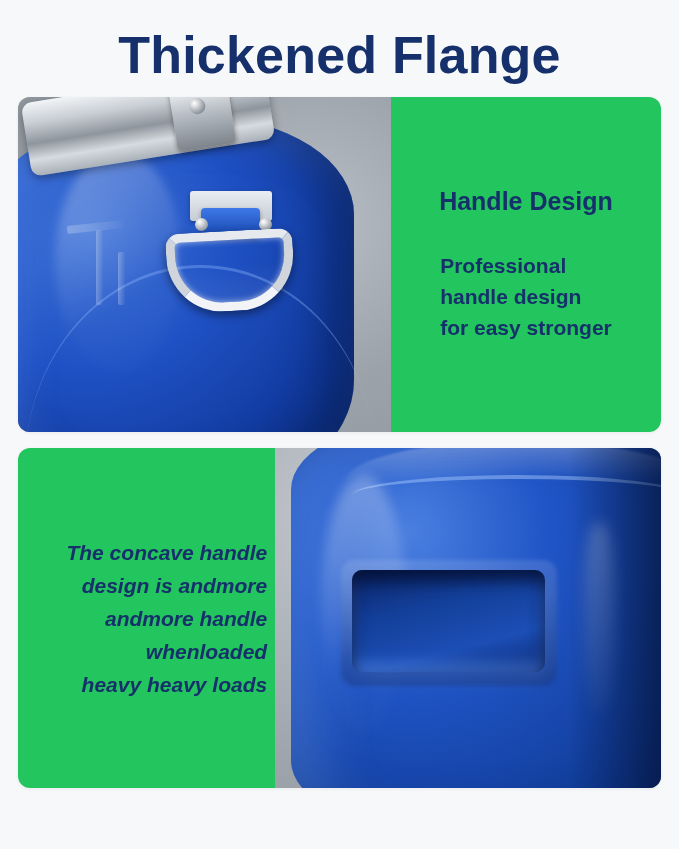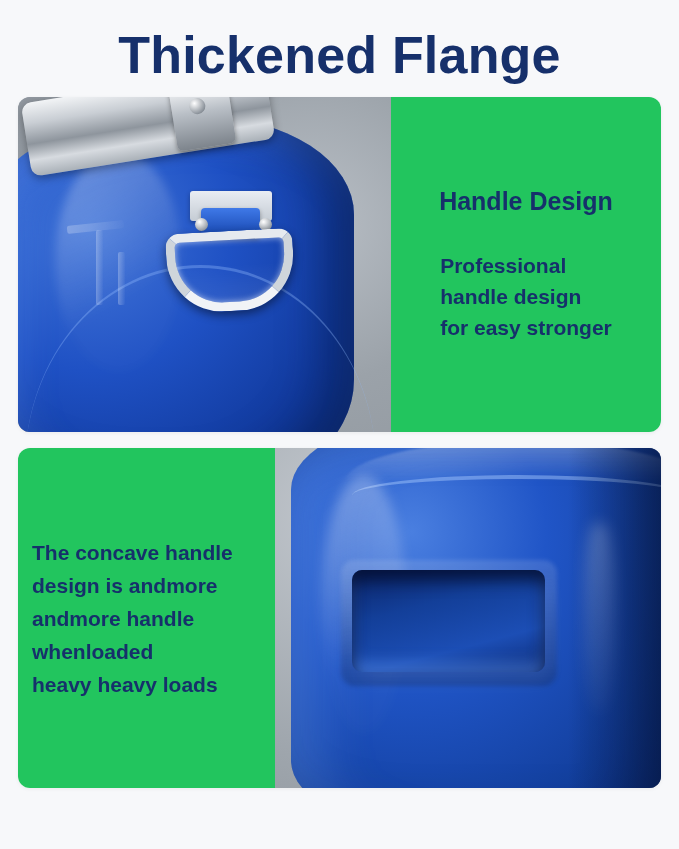--- a/index.html
+++ b/index.html
@@ -65,25 +65,26 @@
     text-align: center;
   }
   .cell-body {
     font-size: 21px;
     font-weight: bold;
     line-height: 31px;
     color: #16306b;
     text-align: left;
   }
   .cell-body.left-align {
-    text-align: left;
+    text-align: right;
     font-size: 21px;
     line-height: 33px;
     width: 100%;
     padding-left: 6px;
+    font-style: italic;
   }
 
   
   .bg-grey {
     position: absolute; inset: 0;
     background:
       radial-gradient(circle at 78% 38%, #b9bfc6 0%, #9ba2a9 45%, #8d949c 100%);
   }
   .barrel-body {
     position: absolute;

